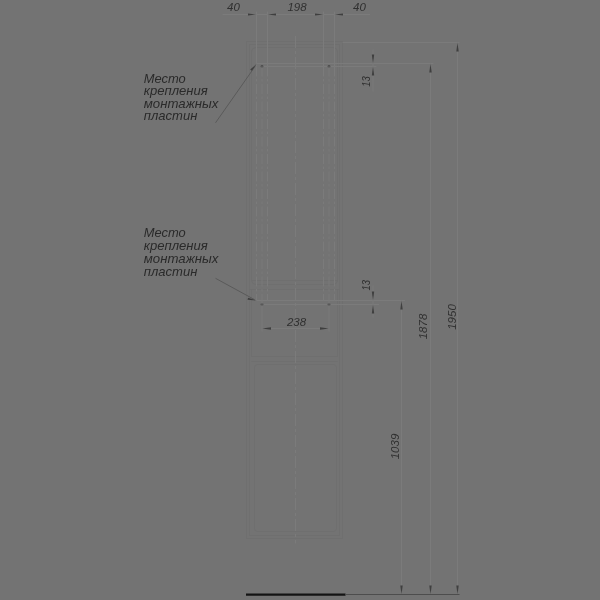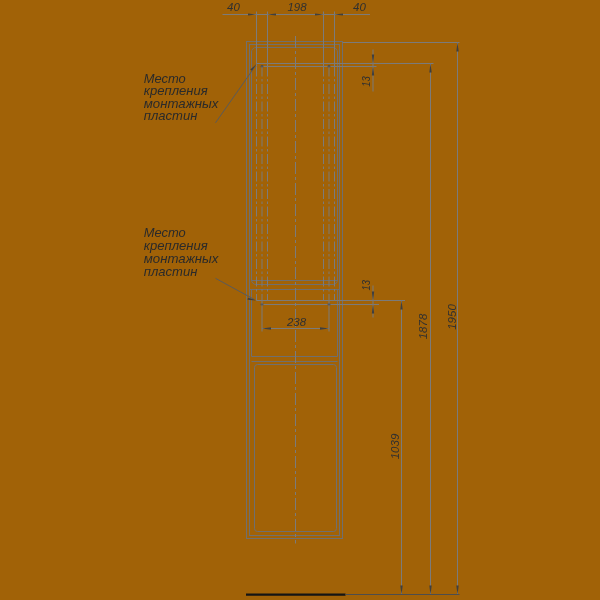--- a/index.html
+++ b/index.html
@@ -1,16 +1,16 @@
 <!DOCTYPE html>
 <html><head>
 <meta charset="utf-8">
 <style>
   html,body{margin:0;padding:0;background:#ffffff;}
-  .page{width:600px;height:600px;position:relative;background:#a16207;overflow:hidden;}
+  .page{width:600px;height:600px;position:relative;background:#737373;overflow:hidden;}
   svg{position:absolute;top:0;left:0;}
   text{font-family:"Liberation Sans",sans-serif;font-style:italic;}
   .dim{fill:#303030;font-size:11.5px;}
   .lbl{fill:#2a2a2a;font-size:13px;}
 </style>
 </head>
 <body>
 <div class="page">
 <svg width="600" height="600" viewBox="0 0 600 600">
   <g fill="none" stroke="#6f6f6f" stroke-width="1">

